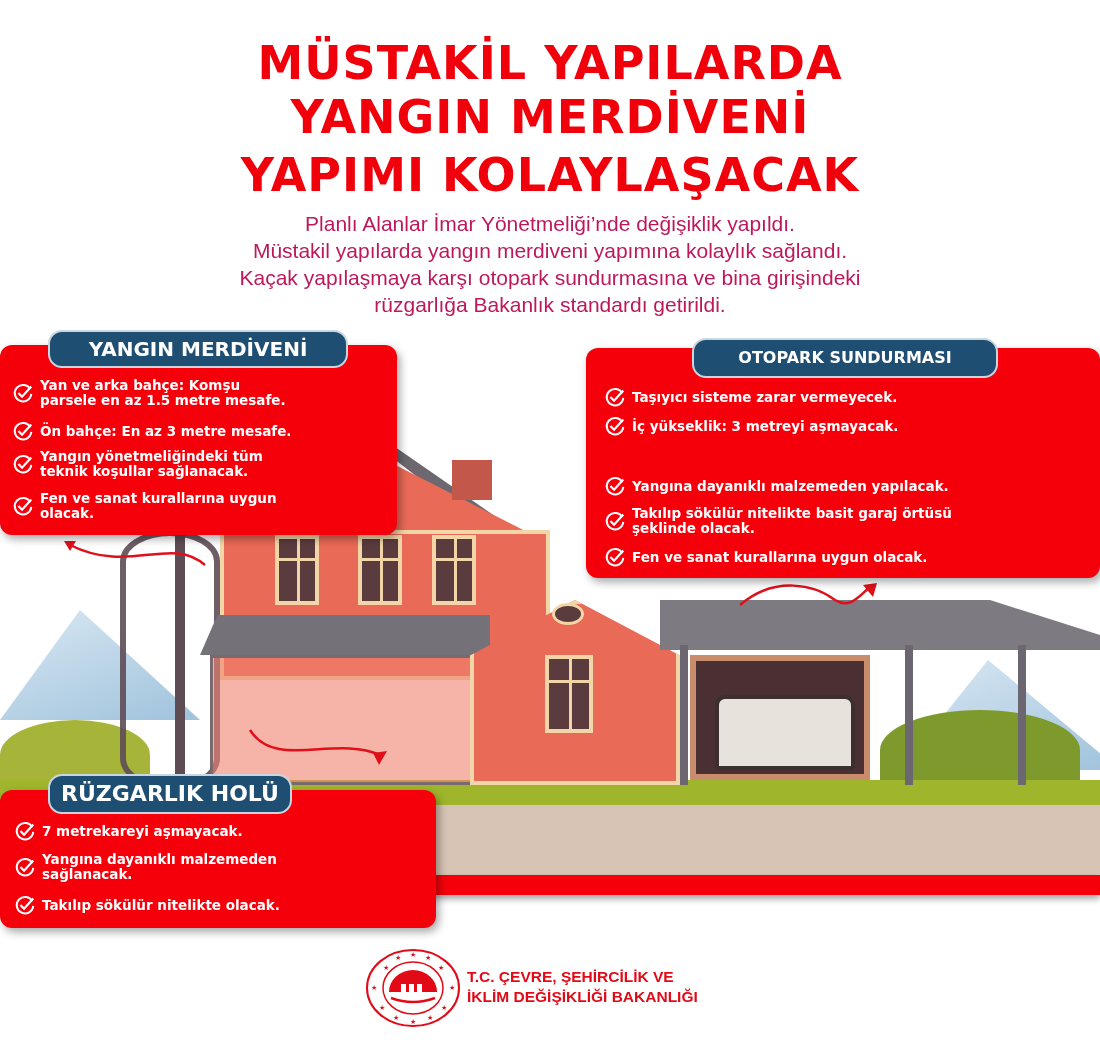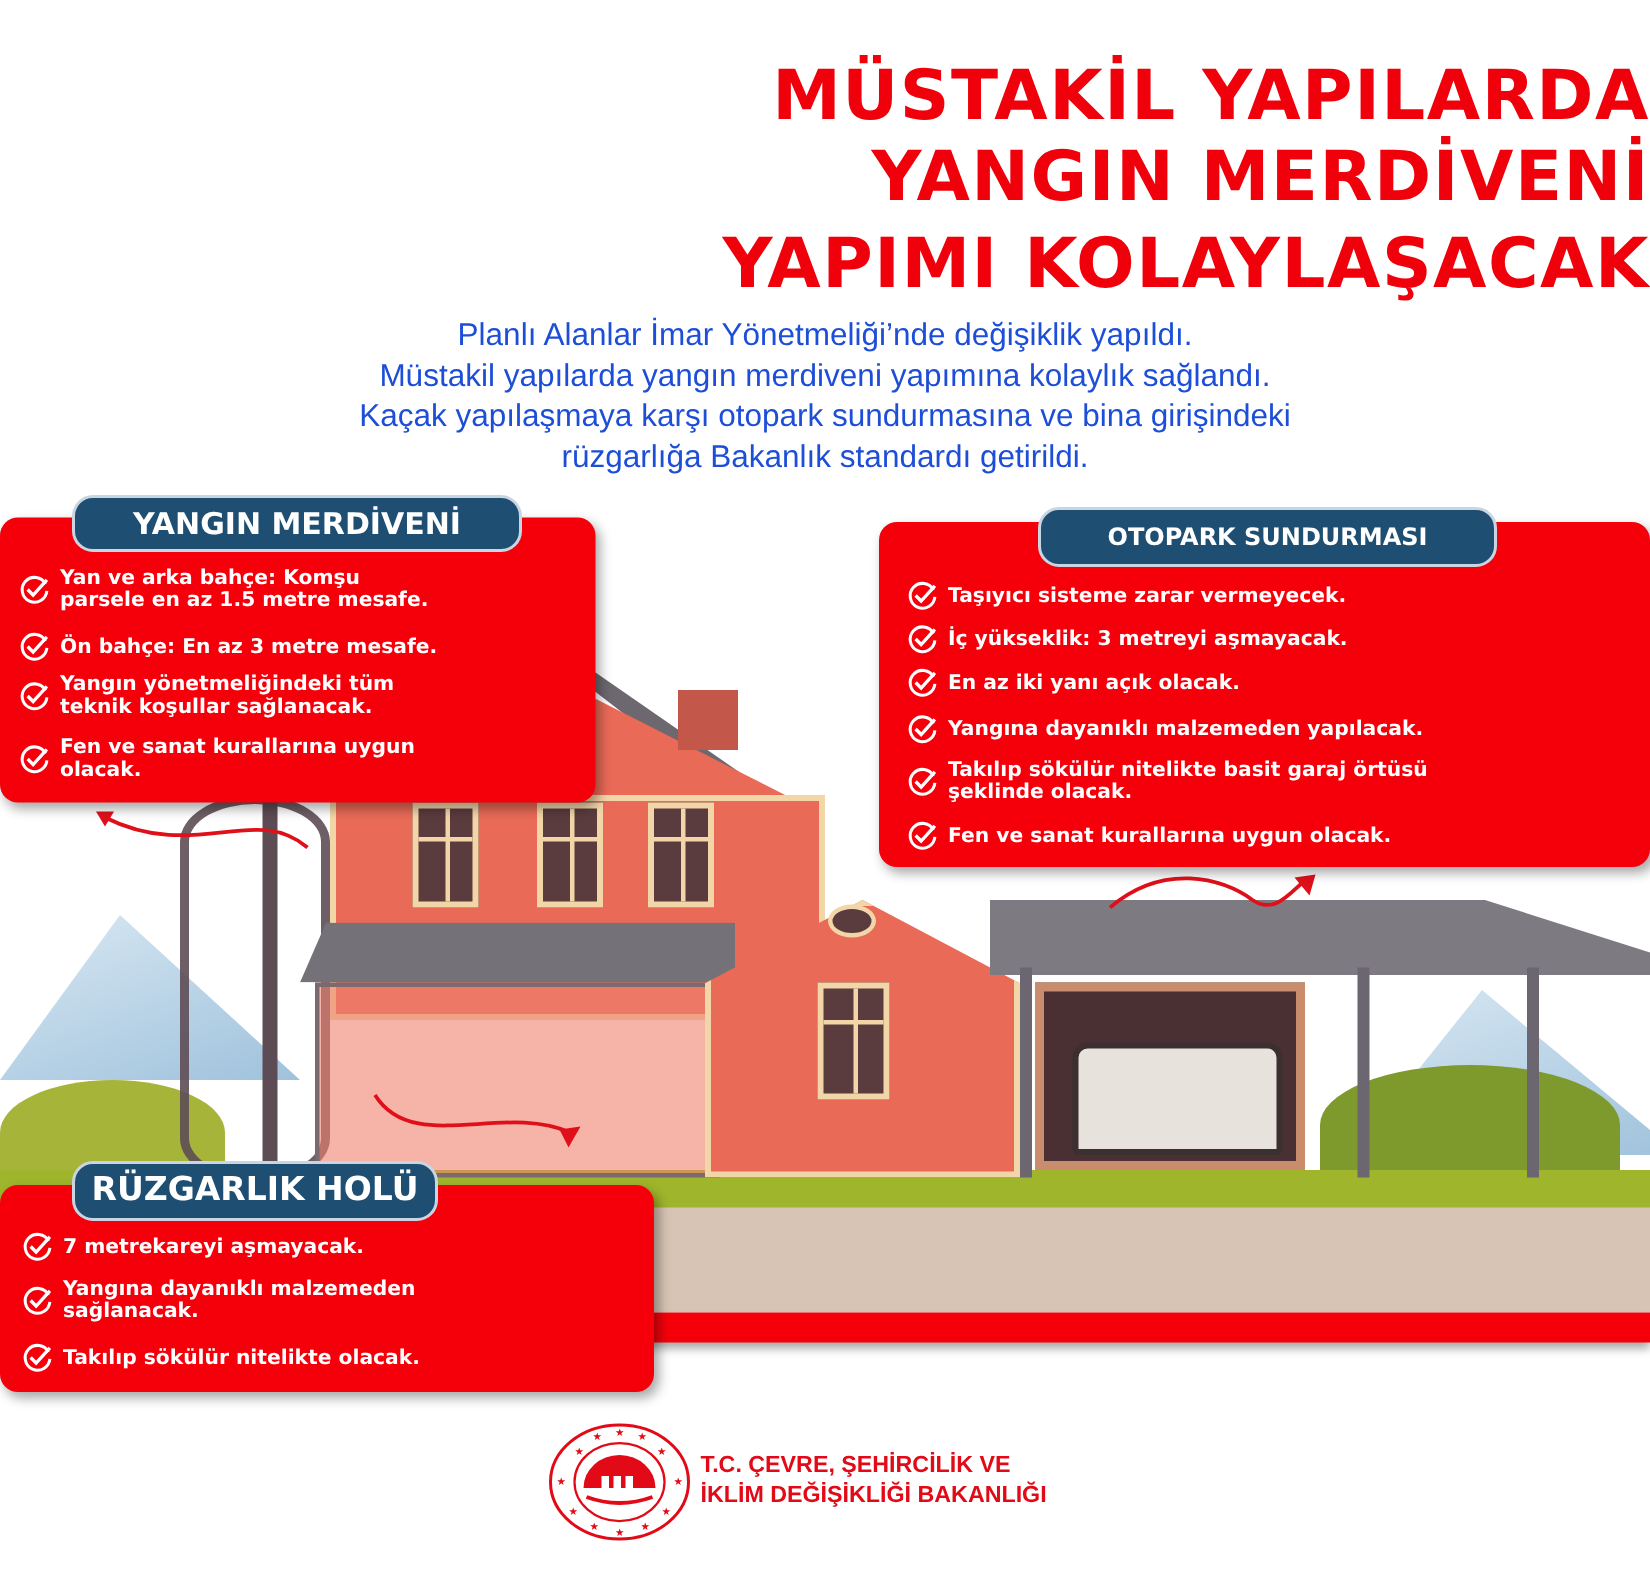--- a/index.html
+++ b/index.html
@@ -1,22 +1,22 @@
 <!DOCTYPE html>
 <html><head>
 <meta charset="utf-8">
 <style>
   *{box-sizing:border-box;margin:0;padding:0}
   html,body{width:1100px;height:1050px;background:#fff;overflow:hidden}
   body{position:relative;font-family:"DejaVu Sans","Liberation Sans",sans-serif}
-  .title{position:absolute;left:0;width:1100px;text-align:right;color:#f0000a;font-weight:900;font-family:"DejaVu Sans",sans-serif;letter-spacing:1px;line-height:1}
+  .title{position:absolute;left:0;width:1100px;text-align:center;color:#f0000a;font-weight:900;font-family:"DejaVu Sans",sans-serif;letter-spacing:1px;line-height:1}
   .t1{top:40px;font-size:46px}
   .t2{top:94px;font-size:46px}
   .t3{top:152px;font-size:46px}
-  .sub{position:absolute;left:0;width:1100px;text-align:center;color:#1d4ed8;font-family:"Liberation Sans",sans-serif;font-size:21px;line-height:27px}
+  .sub{position:absolute;left:0;width:1100px;text-align:center;color:#be185d;font-family:"Liberation Sans",sans-serif;font-size:21px;line-height:27px}
   .s1{top:210px}.s2{top:237px}.s3{top:264px}.s4{top:291px}
 
   
   .scene{position:absolute;left:0;top:440px;width:1100px;height:440px}
   .sky{position:absolute;inset:0;background:#fff}
   .mtn{position:absolute;background:linear-gradient(160deg,#d9e8f3,#9fc2dc);clip-path:polygon(0 100%,40% 0,100% 100%)}
   .bush{position:absolute;border-radius:50% 50% 10% 10%;background:#a7b43a}
   .grass{position:absolute;left:0;right:0;top:340px;height:60px;background:#9fb52c}
   .pave{position:absolute;left:410px;right:0;top:365px;height:70px;background:#d7c4b4}
   .redband{position:absolute;left:370px;right:0;top:435px;height:20px;background:#f5000a;box-shadow:0 4px 6px rgba(0,0,0,.35)}
@@ -161,27 +161,20 @@
         <path d="M7 12 L11 16 L21 5" stroke="#fff" stroke-width="2.4" fill="none"></path>
       </svg>
     <div>Taşıyıcı sisteme zarar vermeyecek.</div>
   </div>
   <div class="item" style="left:18px;top:67px">
     <svg class="chk" viewBox="0 0 24 24">
         <path d="M20 8 A9 9 0 1 0 21 13" stroke="#fff" stroke-width="2.2" fill="none"></path>
         <path d="M7 12 L11 16 L21 5" stroke="#fff" stroke-width="2.4" fill="none"></path>
       </svg>
     <div>İç yükseklik: 3 metreyi aşmayacak.</div>
-  </div>
-  <div class="item" style="left:18px;top:96px">
-    <svg class="chk" viewBox="0 0 24 24">
-        <path d="M20 8 A9 9 0 1 0 21 13" stroke="#fff" stroke-width="2.2" fill="none"></path>
-        <path d="M7 12 L11 16 L21 5" stroke="#fff" stroke-width="2.4" fill="none"></path>
-      </svg>
-    <div>En az iki yanı açık olacak.</div>
   </div>
   <div class="item" style="left:18px;top:127px">
     <svg class="chk" viewBox="0 0 24 24">
         <path d="M20 8 A9 9 0 1 0 21 13" stroke="#fff" stroke-width="2.2" fill="none"></path>
         <path d="M7 12 L11 16 L21 5" stroke="#fff" stroke-width="2.4" fill="none"></path>
       </svg>
     <div>Yangına dayanıklı malzemeden yapılacak.</div>
   </div>
   <div class="item" style="left:18px;top:158px">
     <svg class="chk" viewBox="0 0 24 24">

